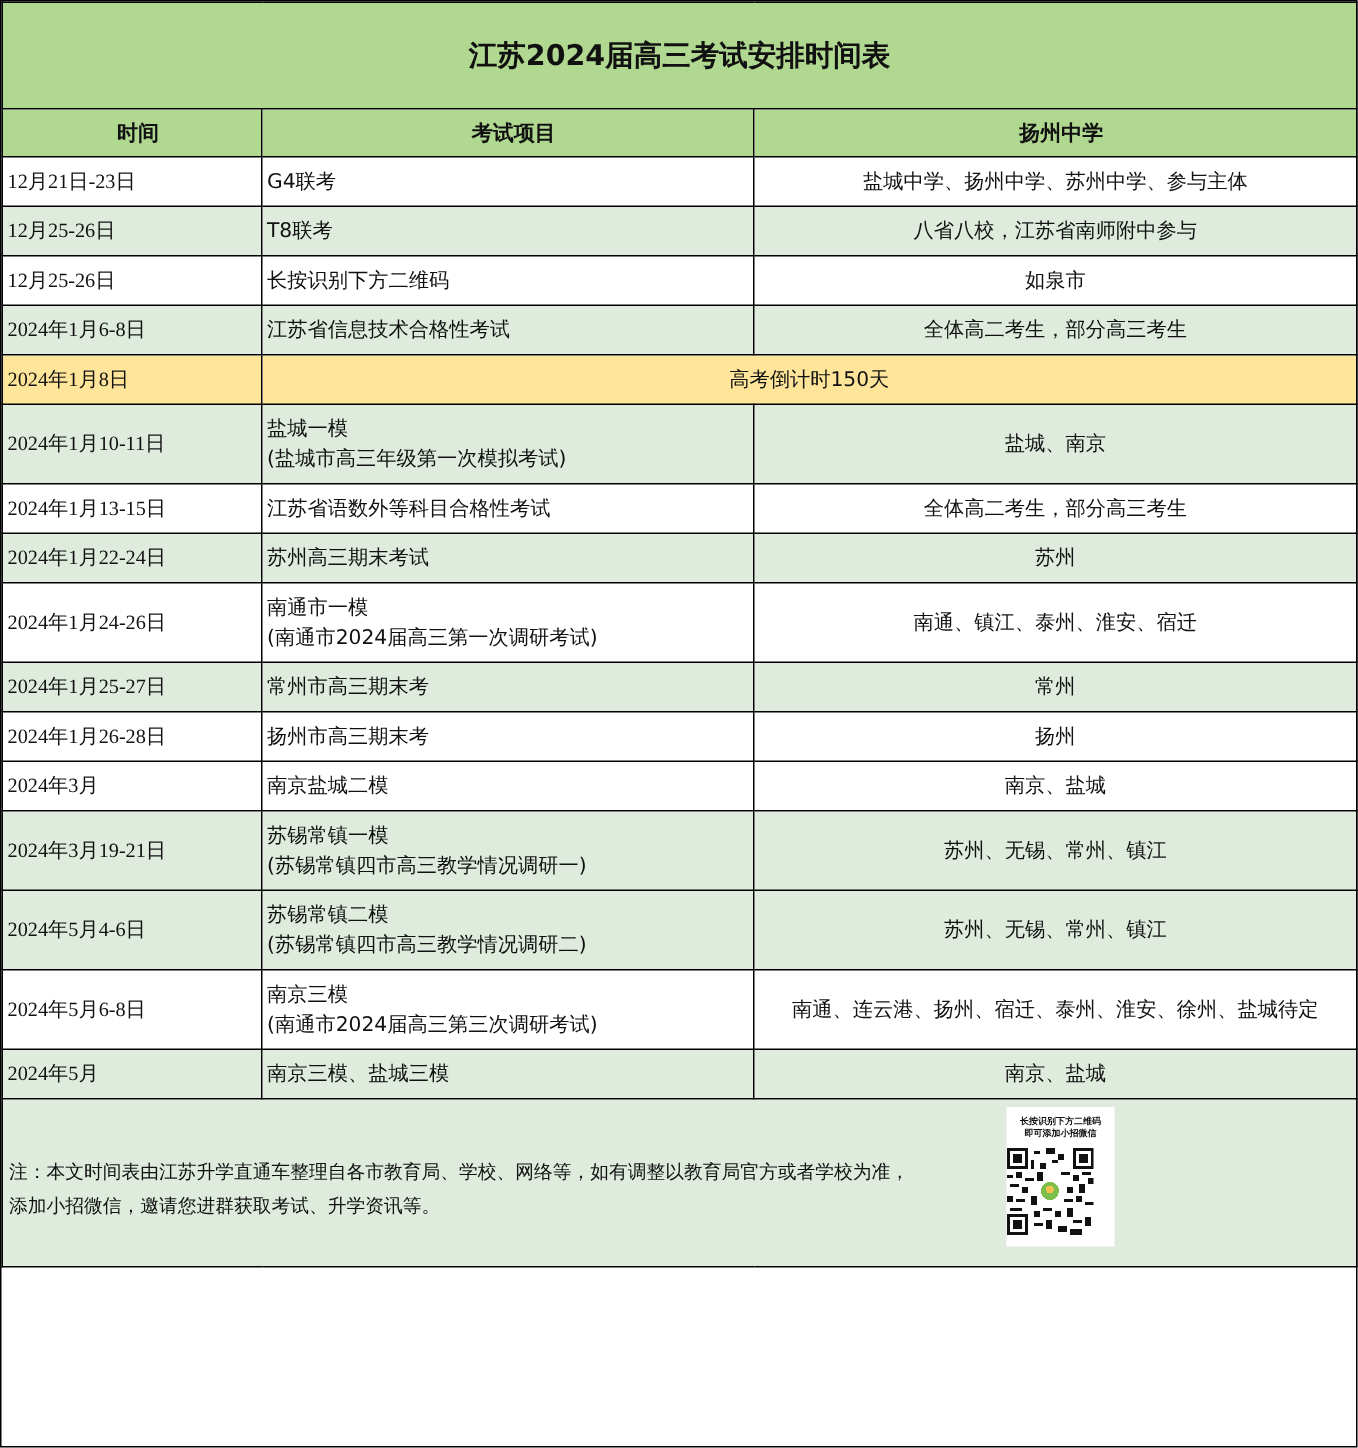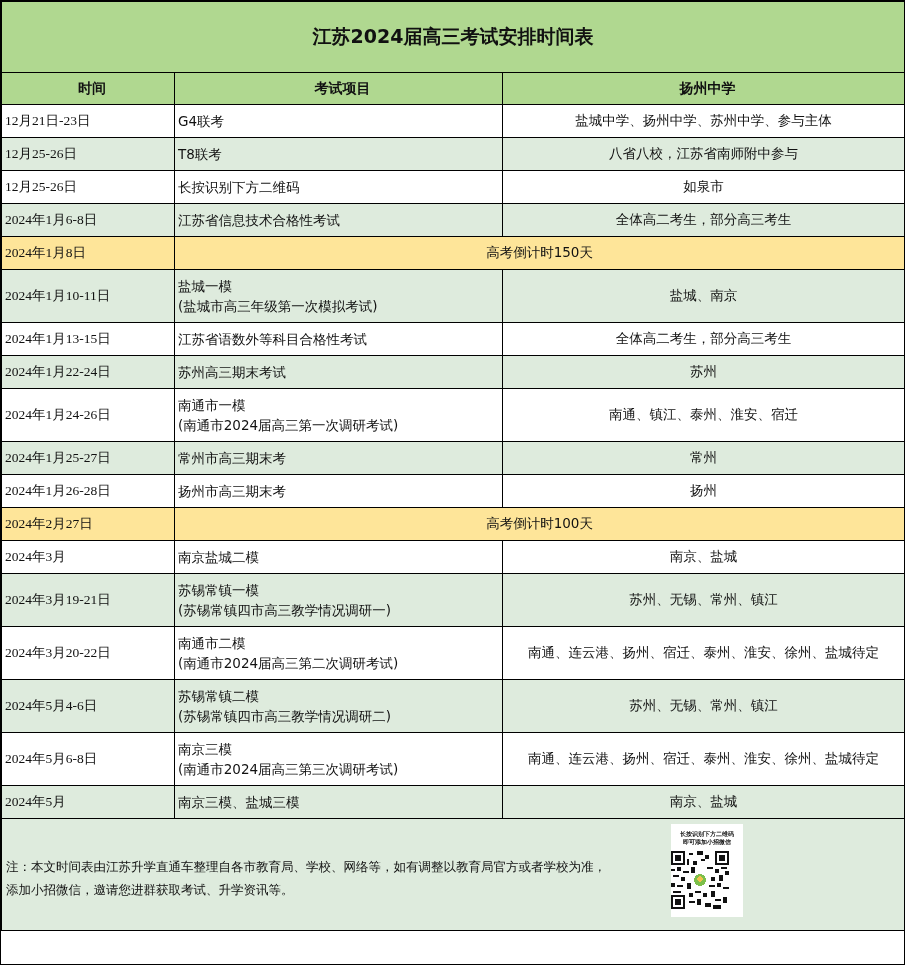--- a/index.html
+++ b/index.html
@@ -113,46 +113,34 @@
           </td>
           <td class="c-part">常州</td>
         </tr>
         <tr class="white h1">
           <td class="c-date">2024年1月26-28日</td>
           <td class="c-exam">
             <div>扬州市高三期末考</div>
           </td>
           <td class="c-part">扬州</td>
         </tr>
-        <tr class="yellow h1">
-          <td class="c-date">2024年2月27日</td>
-          <td colspan="2" class="c-part">高考倒计时100天</td>
-        </tr>
         <tr class="white h1">
           <td class="c-date">2024年3月</td>
           <td class="c-exam">
             <div>南京盐城二模</div>
           </td>
           <td class="c-part">南京、盐城</td>
         </tr>
         <tr class="green h2">
           <td class="c-date">2024年3月19-21日</td>
           <td class="c-exam">
             <div>苏锡常镇一模</div>
             <div>(苏锡常镇四市高三教学情况调研一)</div>
           </td>
           <td class="c-part">苏州、无锡、常州、镇江</td>
-        </tr>
-        <tr class="white h2">
-          <td class="c-date">2024年3月20-22日</td>
-          <td class="c-exam">
-            <div>南通市二模</div>
-            <div>(南通市2024届高三第二次调研考试)</div>
-          </td>
-          <td class="c-part">南通、连云港、扬州、宿迁、泰州、淮安、徐州、盐城待定</td>
         </tr>
         <tr class="green h2">
           <td class="c-date">2024年5月4-6日</td>
           <td class="c-exam">
             <div>苏锡常镇二模</div>
             <div>(苏锡常镇四市高三教学情况调研二)</div>
           </td>
           <td class="c-part">苏州、无锡、常州、镇江</td>
         </tr>
         <tr class="white h2">

